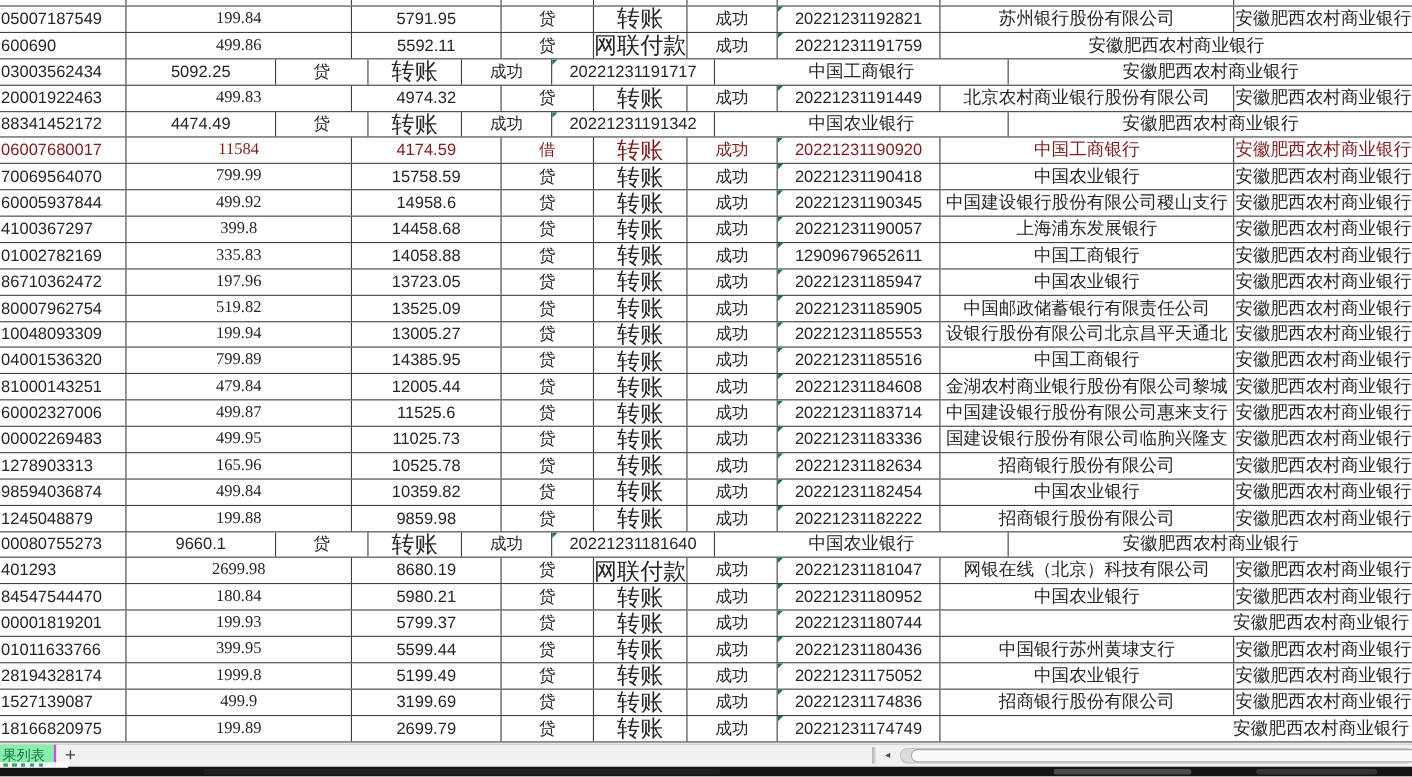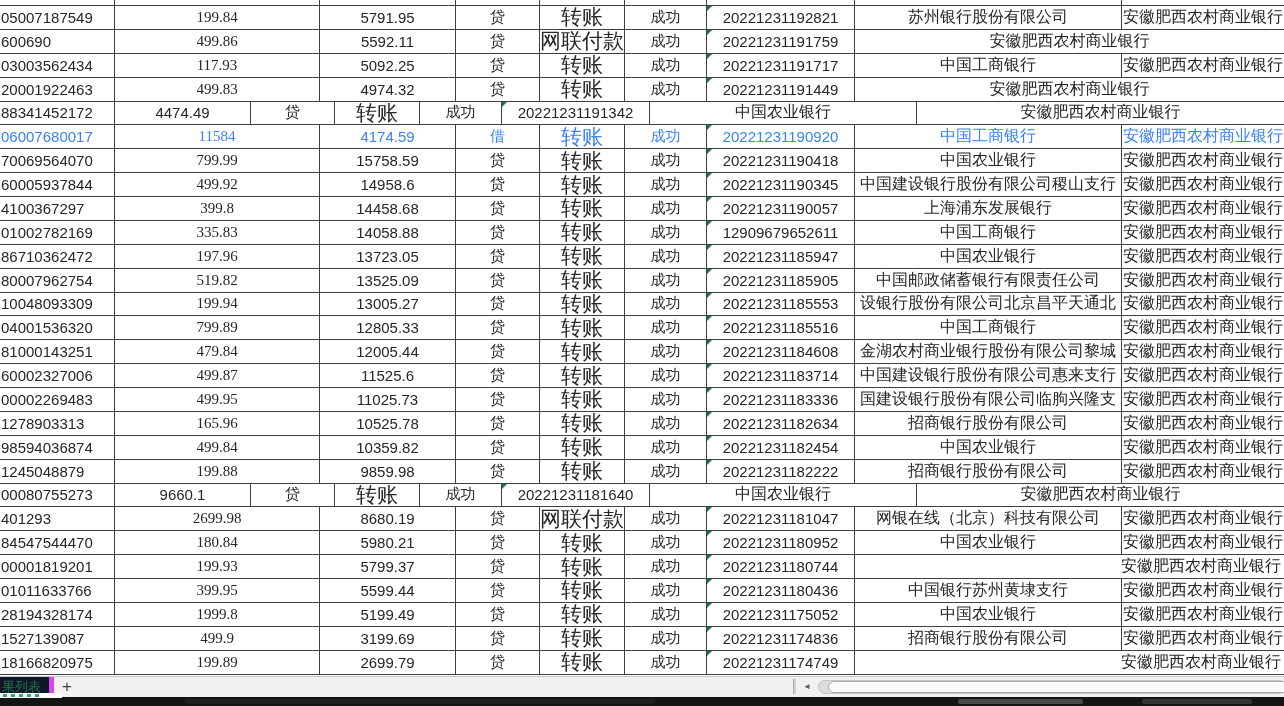--- a/index.html
+++ b/index.html
@@ -22,33 +22,33 @@
   .c-status { width:82px;  font-size:15px; }
   .c-time   { width:148px; }
   .c-bank   { width:267px; font-size:16px; }
   .c-org    { flex:1; border-right:none; font-size:16px; }
 
   
   .tri { position:absolute; left:0; top:0; width:0; height:0;
          border-top:5px solid #107c41; border-right:5px solid transparent; }
 
   
-  .red-row .cell { color:#3b82f6; }
+  .red-row .cell { color:#7f1d1d; }
 
   
   .bank-empty .c-bank { border-right:none; }
   .bank-empty .c-org  { overflow:visible; }
   .bank-empty .c-org span { position:absolute; right:3px; }
 
   
   #tabbar { position:absolute; left:0; top:676px; width:1284px; height:21px;
             background:#f1f1f1; border-top:1px solid #c9c9c9; display:flex; align-items:center; }
-  #active-tab { height:21px; background:#0f172a; color:#217346; font-size:13px;
+  #active-tab { height:21px; background:#86efac; color:#217346; font-size:13px;
                 display:flex; align-items:center; padding:0 8px 0 2px; min-width:50px;
-                border-right:5px solid #d946ef; }
+                border-right:2px solid #d946ef; }
   #add-tab { width:26px; height:21px; display:flex; align-items:center; justify-content:center;
              color:#444; font-size:17px; font-weight:400; }
 
   
   #hscroll { position:absolute; left:793px; top:678px; right:0; height:17px;
              display:flex; align-items:center; }
   #hsplit { width:3px; height:15px; background:#cfcfcf; border-left:1px solid #aaa; }
   #harrow { width:22px; text-align:center; color:#555; font-size:8px; }
   #htrack { flex:1; height:14px; background:#dcdcdc; border:1px solid #c2c2c2;
             border-radius:7px; position:relative; margin-right:-2px; }
@@ -109,21 +109,20 @@
       <div class="cell c-time">
         <span class="tri"></span>
         <span>20221231191759</span>
       </div>
       <div class="cell c-org">
         <span>安徽肥西农村商业银行</span>
       </div>
     </div>
         <div class="row">
       <div class="cell c-acct">03003562434</div>
-      <div class="cell c-amount">117.93</div>
       <div class="cell c-balance">5092.25</div>
       <div class="cell c-flag">贷</div>
       <div class="cell c-type">转账</div>
       <div class="cell c-status">成功</div>
       <div class="cell c-time">
         <span class="tri"></span>
         <span>20221231191717</span>
       </div>
       <div class="cell c-bank">中国工商银行</div>
       <div class="cell c-org">
@@ -134,20 +133,21 @@
       <div class="cell c-acct">20001922463</div>
       <div class="cell c-amount">499.83</div>
       <div class="cell c-balance">4974.32</div>
       <div class="cell c-flag">贷</div>
       <div class="cell c-type">转账</div>
       <div class="cell c-status">成功</div>
       <div class="cell c-time">
         <span class="tri"></span>
         <span>20221231191449</span>
       </div>
+      <div class="cell c-bank">北京农村商业银行股份有限公司</div>
       <div class="cell c-org">
         <span>安徽肥西农村商业银行</span>
       </div>
     </div>
         <div class="row">
       <div class="cell c-acct">88341452172</div>
       <div class="cell c-balance">4474.49</div>
       <div class="cell c-flag">贷</div>
       <div class="cell c-type">转账</div>
       <div class="cell c-status">成功</div>
@@ -284,21 +284,21 @@
         <span>20221231185553</span>
       </div>
       <div class="cell c-bank">设银行股份有限公司北京昌平天通北</div>
       <div class="cell c-org">
         <span>安徽肥西农村商业银行</span>
       </div>
     </div>
         <div class="row">
       <div class="cell c-acct">04001536320</div>
       <div class="cell c-amount">799.89</div>
-      <div class="cell c-balance">12805.33</div>
+      <div class="cell c-balance">14385.95</div>
       <div class="cell c-flag">贷</div>
       <div class="cell c-type">转账</div>
       <div class="cell c-status">成功</div>
       <div class="cell c-time">
         <span class="tri"></span>
         <span>20221231185516</span>
       </div>
       <div class="cell c-bank">中国工商银行</div>
       <div class="cell c-org">
         <span>安徽肥西农村商业银行</span>

